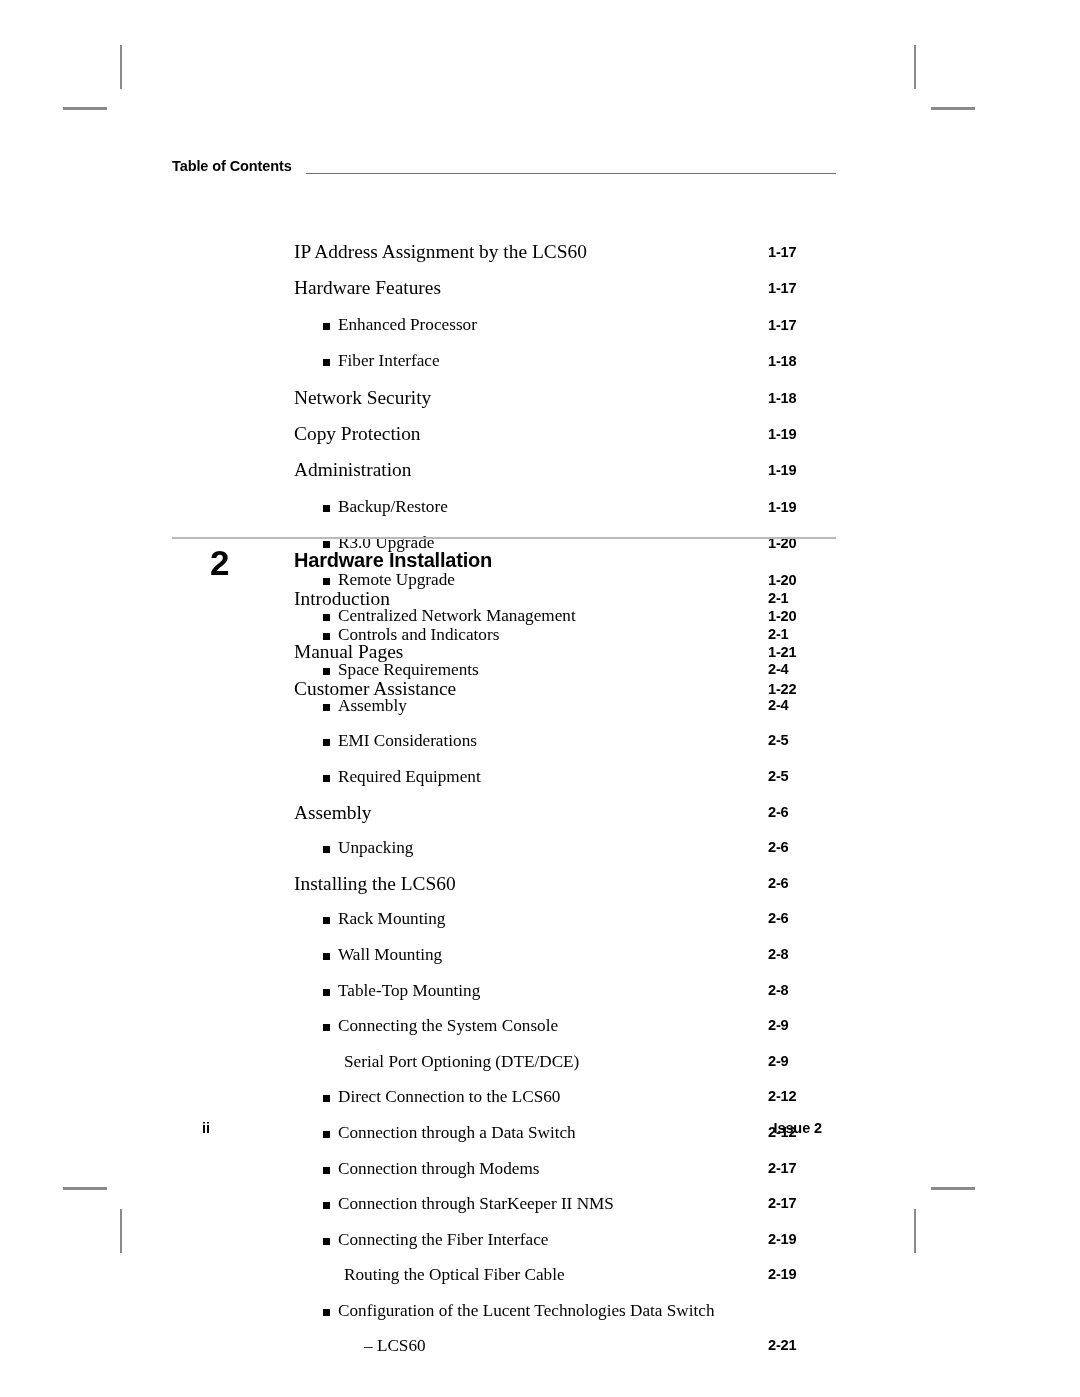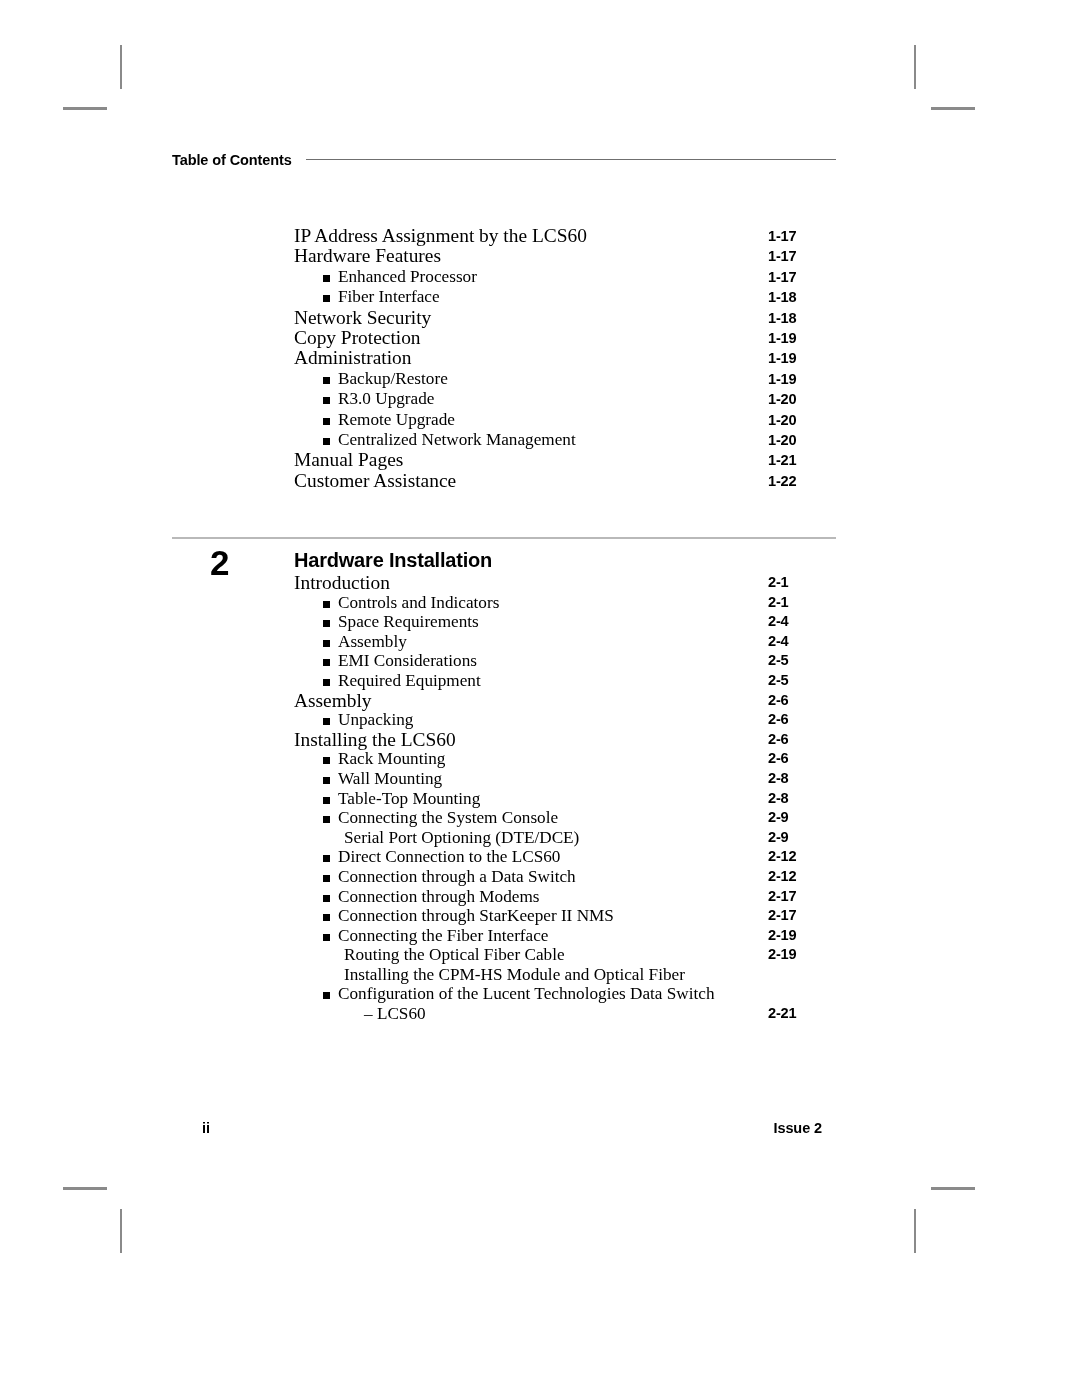--- a/index.html
+++ b/index.html
@@ -43,21 +43,21 @@
   }
 
   
   .running-header {
     position: absolute;
     left: 172px;
     top: 152px;
     width: 664px;
     height: 22px;
     display: flex;
-    align-items: flex-start;
+    align-items: flex-end;
   }
   .running-header-text {
     font-family: "Liberation Sans", "DejaVu Sans", sans-serif;
     font-weight: bold;
     font-size: 14.5px;
     letter-spacing: -0.1px;
     white-space: nowrap;
     color: #000;
   }
   .header-rule {
@@ -74,20 +74,21 @@
     left: 0;
     width: 1080px;
   }
   #toc-block-1 { top: 226px; }
 
   .toc-row {
     position: relative;
     height: 20.4px;
     line-height: 20.4px;
     white-space: nowrap;
+    margin-top: 16px;
   }
   .toc-row.dense { height: 19.6px; line-height: 19.6px; }
 
   .toc-label {
     position: absolute;
     top: 0;
     white-space: nowrap;
   }
   
   .lvl1 .toc-label {
@@ -366,23 +367,20 @@
       </div>
       <div class="toc-row lvl2 dense">
         <span class="bullet"></span>
         <span class="toc-label">Connecting the Fiber Interface</span>
         <span class="toc-page">2-19</span>
       </div>
       <div class="toc-row lvl3 dense">
         <span class="toc-label">Routing the Optical Fiber Cable</span>
         <span class="toc-page">2-19</span>
       </div>
-      <div class="toc-row lvl3 dense">
-        <span class="toc-label">Installing the CPM-HS Module and Optical Fiber</span>
-      </div>
       <div class="toc-row lvl2 dense">
         <span class="bullet"></span>
         <span class="toc-label">Configuration of the Lucent Technologies Data Switch</span>
       </div>
       <div class="toc-row lvl4 dense">
         <span class="toc-label">– LCS60</span>
         <span class="toc-page">2-21</span>
       </div>
     </div>
 

